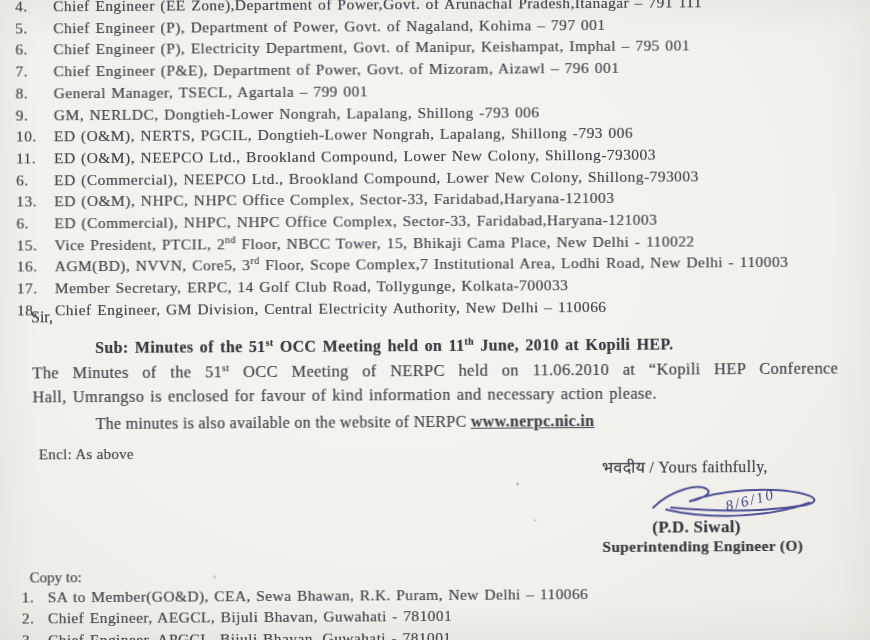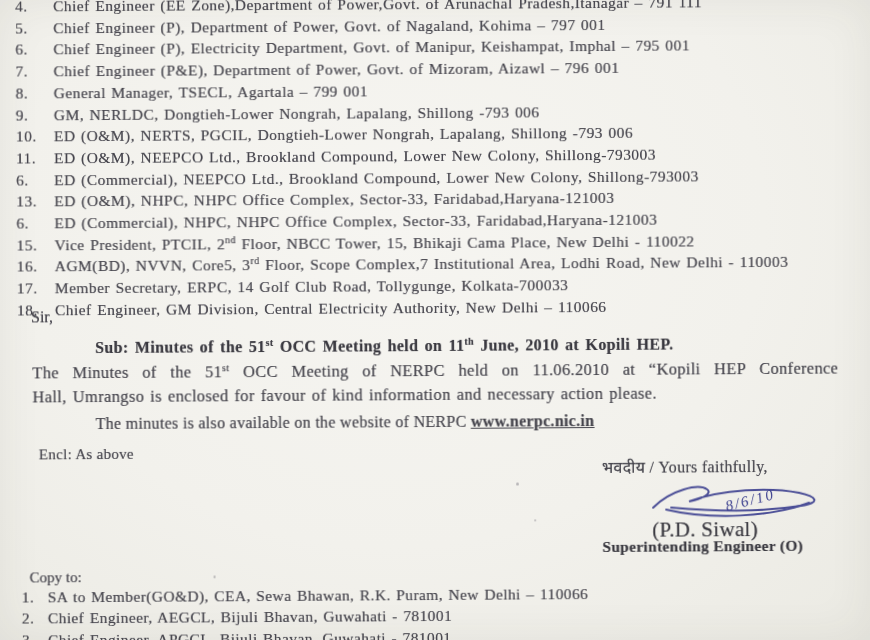--- a/index.html
+++ b/index.html
@@ -28,21 +28,21 @@
   .para-l2{position:absolute;left:32px;top:385px;font-size:16.5px;letter-spacing:.35px;word-spacing:1.5px;}
   .web{position:absolute;left:95px;top:413px;font-size:16px;letter-spacing:.3px;}
   .web .url{font-weight:bold;text-decoration:underline;color:inherit;cursor:pointer;text-align:center;}
   .encl{position:absolute;left:30px;top:444px;font-size:15px;letter-spacing:.3px;margin-left:8px;}
   .vale{position:absolute;left:601px;top:457px;font-size:16px;letter-spacing:.3px;
         font-family:"Liberation Serif","DejaVu Sans",serif;}
   
   .sig-svg{position:absolute;left:640px;top:481px;}
   .hand-date{position:absolute;left:724px;top:494px;color:var(--ink,#3a3e8e);font-size:15px;
              transform:rotate(-14deg);letter-spacing:2px;font-style:italic;text-shadow:none;}
-  .sig-name{position:absolute;left:651px;top:519px;font-weight:normal;font-size:21px;color:var(--bold,#39383f);letter-spacing:.3px;}
+  .sig-name{position:absolute;left:651px;top:519px;font-weight:bold;font-size:17px;color:var(--bold,#39383f);letter-spacing:.3px;}
   .sig-title{position:absolute;left:601px;top:539px;font-weight:bold;font-size:15.5px;color:var(--bold,#39383f);letter-spacing:.3px;}
   
   .speck{position:absolute;width:3px;height:3px;border-radius:50%;background:rgba(90,88,100,.38);}
   .s1{left:515px;top:483px;}
   .s2{left:533px;top:520px;width:2px;height:2px;}
   .s3{left:212px;top:574px;width:2px;height:3px;}
   .vignette{position:absolute;inset:0;pointer-events:none;box-shadow:inset 0 0 45px rgba(60,55,40,.07);}
 </style>
 </head>
 <body>

